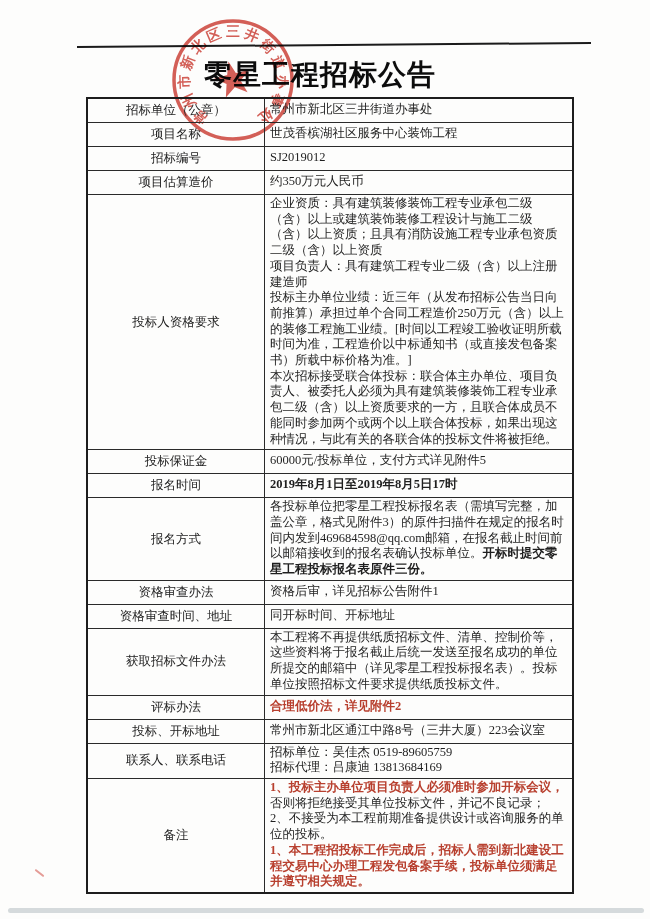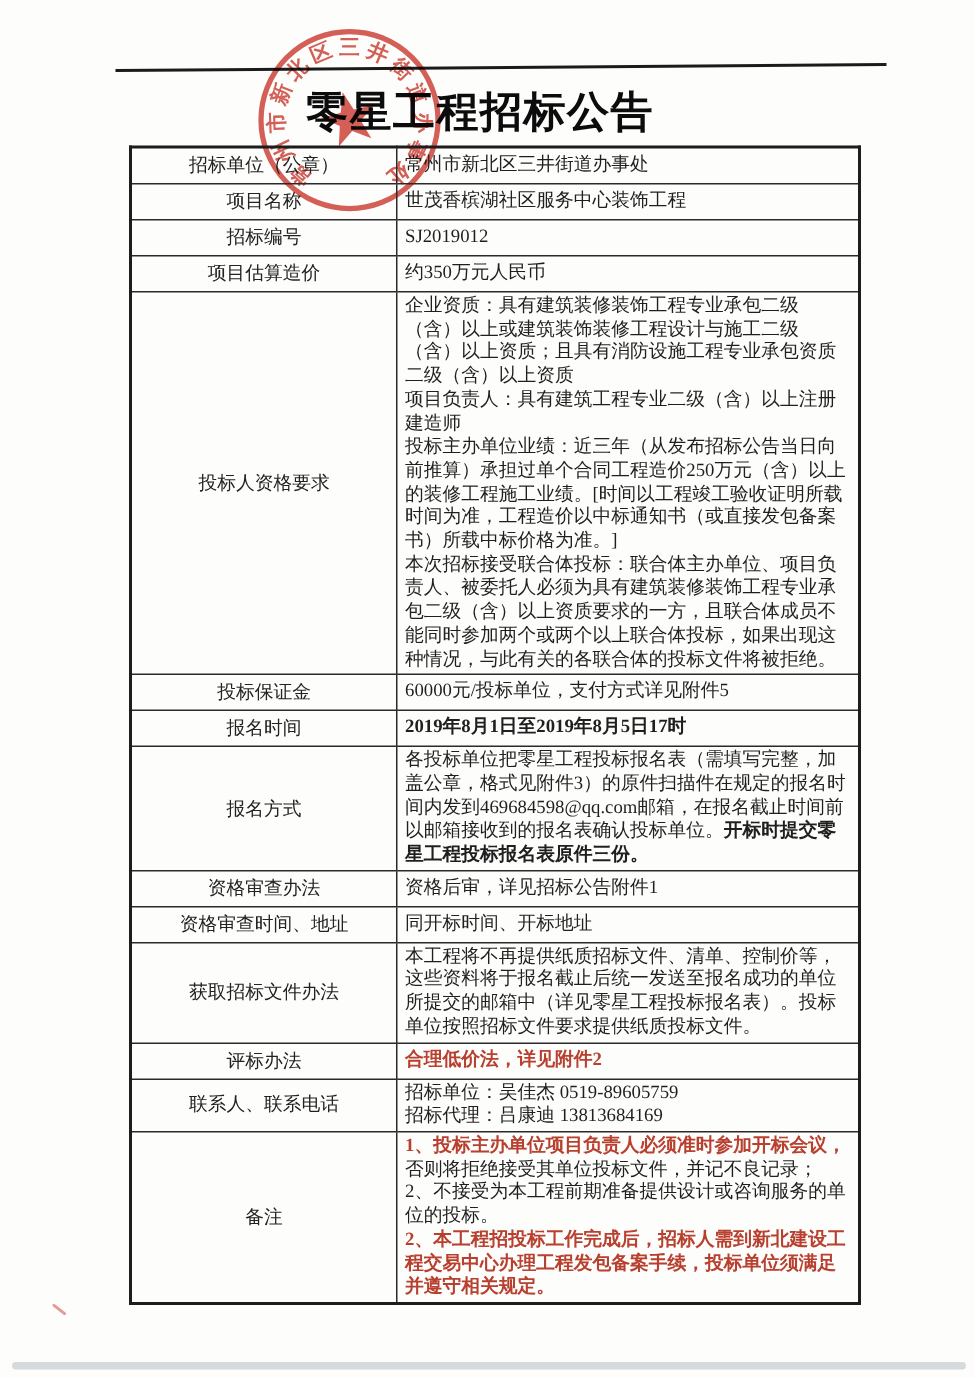--- a/index.html
+++ b/index.html
@@ -160,32 +160,38 @@
             <div class="para"><span class="">本工程将不再提供纸质招标文件、清单、控制价等，这些资料将于报名截止后统一发送至报名成功的单位所提交的邮箱中（详见零星工程投标报名表）。投标单位按照招标文件要求提供纸质投标文件。</span></div>
           </td>
         </tr>
         <tr>
           <td class="label-cell">评标办法</td>
           <td class="value-cell">
             <div class="para"><span class="red bold ">合理低价法，详见附件2</span></div>
           </td>
         </tr>
         <tr>
+          <td class="label-cell">投标、开标地址</td>
+          <td class="value-cell">
+            <div class="para"><span class="">常州市新北区通江中路8号（三井大厦）223会议室</span></div>
+          </td>
+        </tr>
+        <tr>
           <td class="label-cell">联系人、联系电话</td>
           <td class="value-cell">
             <div class="para"><span class="">招标单位：吴佳杰 0519-89605759</span></div>
             <div class="para"><span class="">招标代理：吕康迪 13813684169</span></div>
           </td>
         </tr>
         <tr>
           <td class="label-cell">备注</td>
           <td class="value-cell">
             <div class="para"><span class="red bold ">1、投标主办单位项目负责人必须准时参加开标会议，</span><span class="">否则将拒绝接受其单位投标文件，并记不良记录；</span></div>
             <div class="para"><span class="">2、不接受为本工程前期准备提供设计或咨询服务的单位的投标。</span></div>
-            <div class="para"><span class="red bold ">2、本工程招投标工作完成后，招标人需到新北建设工程交易中心办理工程发包备案手续，投标单位须满足并遵守相关规定。</span></div>
+            <div class="para"><span class="red bold ">1、本工程招投标工作完成后，招标人需到新北建设工程交易中心办理工程发包备案手续，投标单位须满足并遵守相关规定。</span></div>
           </td>
         </tr>
       </tbody>
   </table>
 
   <div class="ink-smudge"></div>
   <div class="scan-edge"></div>
 
 </div>
 

